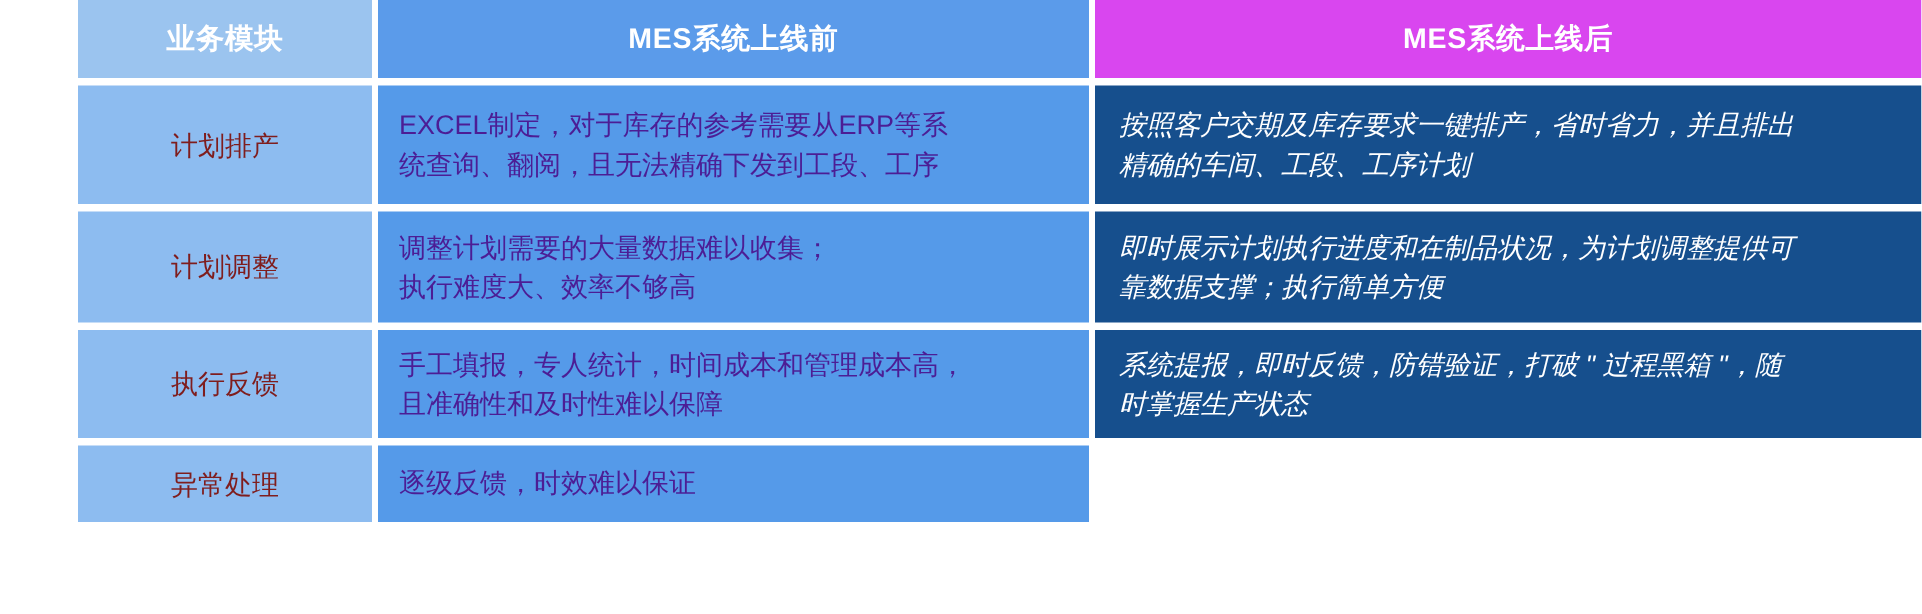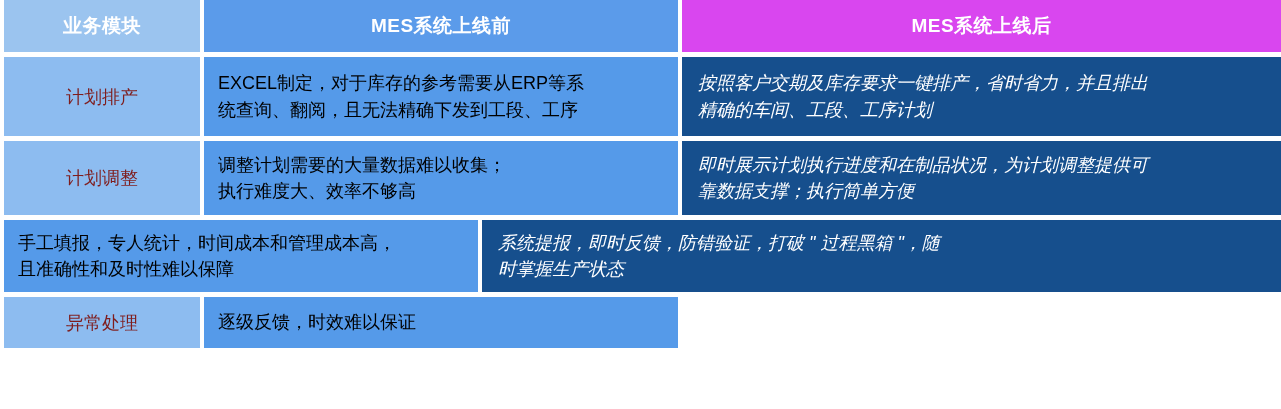--- a/index.html
+++ b/index.html
@@ -21,20 +21,21 @@
     display: flex;
     flex-direction: column;
     background: #ffffff;
   }
 
   .trow {
     display: flex;
     width: 100%;
     box-sizing: border-box;
     background: #ffffff;
+    padding-left: 48px;
   }
 
   
   .trow + .trow {
     margin-top: 5px;
   }
 
   .cell {
     box-sizing: border-box;
     display: flex;
@@ -89,21 +90,21 @@
   }
 
   
   .data-row .col-module {
     background: #8dbcf0;
     color: #7f1d1d;
     font-size: 18px;
   }
   .data-row .col-before {
     background: #559ae9;
-    color: #000000;
+    color: #4c1d95;
     font-size: 18px;
     line-height: 1.45;
   }
   .data-row .col-after {
     background: #164f8d;
     color: #ffffff;
     font-size: 18px;
     line-height: 1.45;
     font-style: italic;
   }
@@ -162,20 +163,23 @@
       <span class="celltext">调整计划需要的大量数据难以收集；
 执行难度大、效率不够高</span>
     </div>
     <div class="cell col-after">
       <span class="celltext">即时展示计划执行进度和在制品状况，为计划调整提供可
 靠数据支撑；执行简单方便</span>
     </div>
   </div>
 
   <div class="trow data-row r4">
+    <div class="cell col-module">
+      <span class="celltext">执行反馈</span>
+    </div>
     <div class="cell col-before">
       <span class="celltext">手工填报，专人统计，时间成本和管理成本高，
 且准确性和及时性难以保障</span>
     </div>
     <div class="cell col-after">
       <span class="celltext">系统提报，即时反馈，防错验证，打破 " 过程黑箱 "，随
 时掌握生产状态</span>
     </div>
   </div>
 

